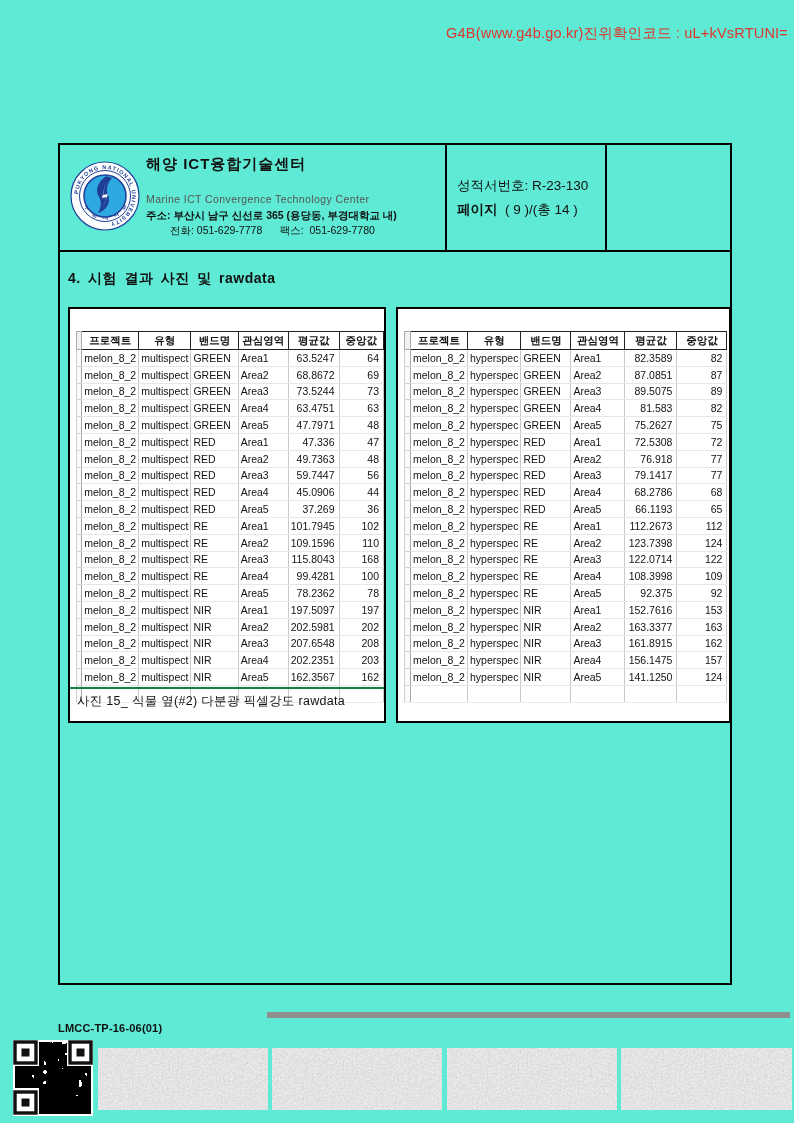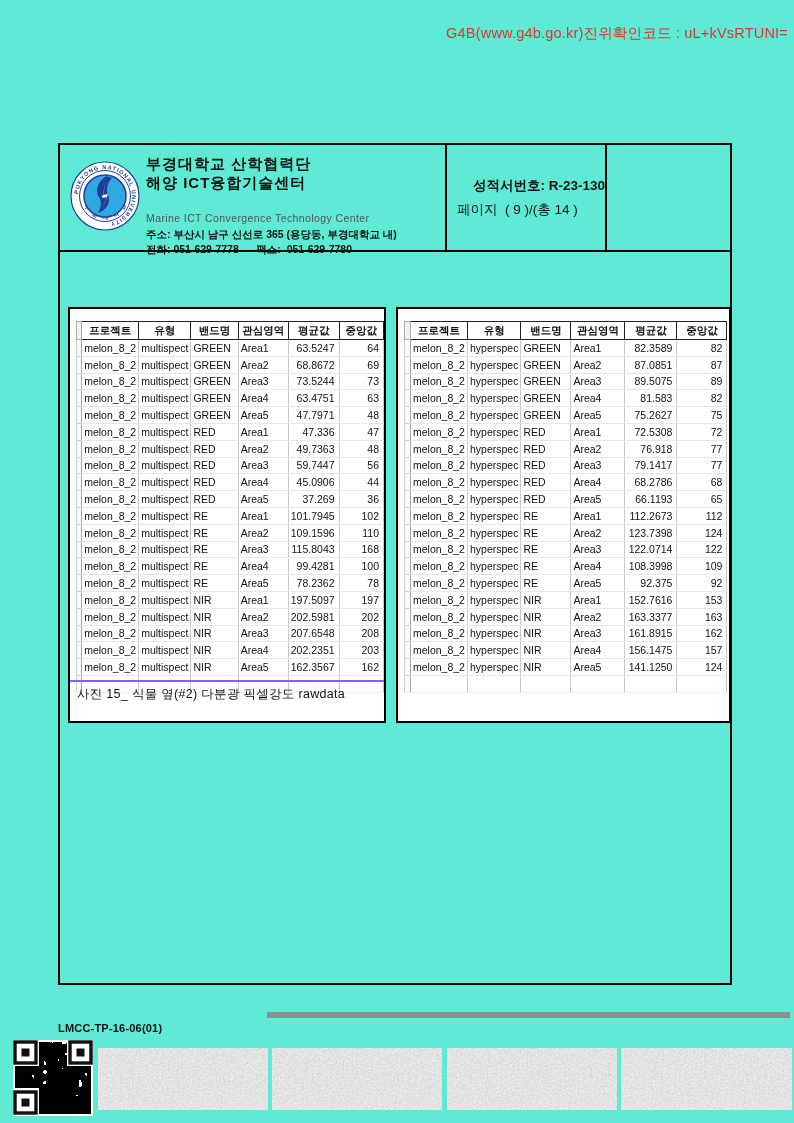--- a/index.html
+++ b/index.html
@@ -22,39 +22,39 @@
        box-sizing:border-box;display:flex;}
   .hdr-cell1{width:387px;position:relative;border-right:2px solid #000;box-sizing:border-box;}
   .hdr-cell2{width:160px;position:relative;border-right:2px solid #000;box-sizing:border-box;
              padding:32px 0 0 10px;}
   .hdr-cell3{flex:1;}
   .logo{position:absolute;left:10px;top:16px;}
   .org{position:absolute;left:86px;top:10px;line-height:1.25;}
   .org .l1,.org .l2{font-weight:bold;font-size:15px;letter-spacing:1px;}
   .org .en{font-size:10.5px;color:#555;letter-spacing:0.4px;margin-top:19px;}
   .org .ad{font-size:10.5px;font-weight:bold;margin-top:3px;}
-  .org .ph{font-size:10.5px;font-weight:bold;margin-top:2px;white-space:pre;}
-  .repno{font-size:13.5px;font-weight:bold;margin-bottom:6px;white-space:pre;text-align:right;}
+  .org .ph{font-size:10.5px;font-weight:normal;margin-top:2px;white-space:pre;margin-left:24px;}
+  .repno{font-size:13.5px;font-weight:normal;margin-bottom:6px;white-space:pre;}
   .pgline{font-size:13.5px;white-space:pre;}
-  .pgline .lb{font-weight:normal;}
+  .pgline .lb{font-weight:bold;}
 
   
   .sect{left:68px;top:270px;font-size:14px;font-weight:bold;letter-spacing:0.5px;word-spacing:3px;}
 
   
   .frame{border:2px solid #000;box-sizing:border-box;position:absolute;top:307px;height:416px;background:#fff;}
   .frame.left{left:68px;width:318px;}
   .frame.right{left:396px;width:335px;}
-  .caption{position:absolute;left:0;bottom:15px;width:100%;height:26px;border-top:2px solid #8b5cf6;
+  .caption{position:absolute;left:0;bottom:8px;width:100%;height:26px;border-top:2px solid #15803d;
            box-sizing:border-box;font-size:12.5px;line-height:24px;padding-left:7px;
            letter-spacing:0.3px;white-space:nowrap;overflow:hidden;}
 
   
   .sheet{border-collapse:collapse;table-layout:fixed;font-size:10.5px;color:#111;background:#fff;
-         position:absolute;left:6px;top:12px;border-left:1px solid #ccc;}
+         position:absolute;left:6px;top:22px;border-left:1px solid #ccc;}
   .sheet th{border:1px solid #222;font-weight:bold;height:17px;padding:0 1px;overflow:hidden;
             white-space:nowrap;font-size:10.5px;}
   .sheet th.gut{border:1px solid #aaa;background:#f1f1f1;}
   .sheet td{height:15.8px;border-right:1px solid #c9c9c9;border-bottom:1px solid #e7e7e7;
             padding:0 2px;overflow:hidden;white-space:nowrap;}
   .sheet td.gut{background:#fbfbfb;border-right:1px solid #a8a8a8;border-bottom:1px solid #d4d4d4;padding:0;}
   .sheet td.num{text-align:right;padding-right:4px;}
   .sheet tr.emptyrow td{border-bottom:1px solid #ececec;}
 
   
@@ -117,35 +117,35 @@
           </text>
           <text font-size="6" fill="#1f3f97" font-weight="bold" letter-spacing="2">
             <textPath href="#ringBot" startOffset="14%">부 경 대 학 교</textPath>
           </text>
           <circle cx="35" cy="35" r="21" fill="#2ea8e0"></circle>
           <circle cx="35" cy="35" r="21" fill="none" stroke="#1f3f97" stroke-width="1.5"></circle>
           <path d="M35 16 C27 22 25 30 29 36 C32 41 31 47 28 52 C37 49 41 41 38 34 C36 29 37 22 42 17 C39 16 37 15 35 16 Z" fill="#1f3f97"></path>
           <path d="M36 20 L33 34 L38 33 L31 50 L37 36 L32 37 Z" fill="#fff"></path>
         </svg>
         <div class="org">
-          <div class="l1">부경대학교 산학협력단</div>
           <div class="l2">해양 ICT융합기술센터</div>
           <div class="en">Marine ICT Convergence Technology Center</div>
           <div class="ad">주소: 부산시 남구 신선로 365 (용당동, 부경대학교 내)</div>
           <div class="ph">전화: 051-629-7778      팩스:  051-629-7780</div>
         </div>
       </div>
       <div class="hdr-cell2">
         <div class="repno">성적서번호: R-23-130</div>
         <div class="pgline"><span class="lb">페이지</span><span>  ( 9 )/(총 14 )</span></div>
       </div>
       <div class="hdr-cell3"></div>
     </div>
   </div>
 
+  <div class="abs sect">4. 시험 결과 사진 및 rawdata</div>
 
   <div class="frame left">
     <table class="sheet">
       <colgroup>
         <col style="width:6px">
           <col style="width:52px">
           <col style="width:51px">
           <col style="width:49px">
         <col style="width:52px">
           <col style="width:50px">

